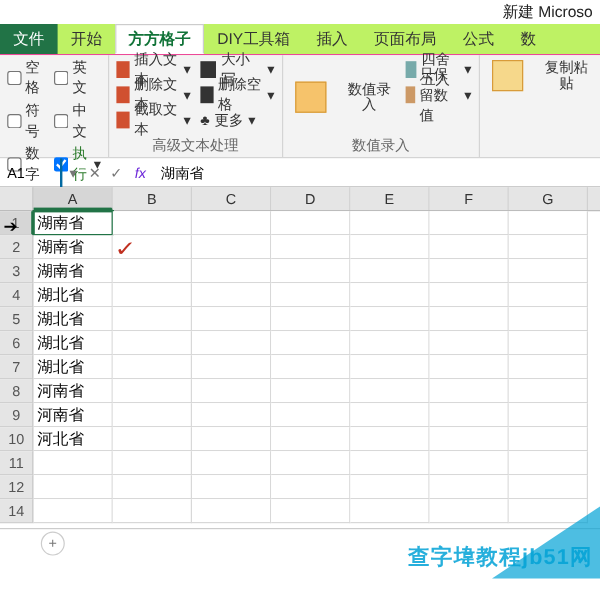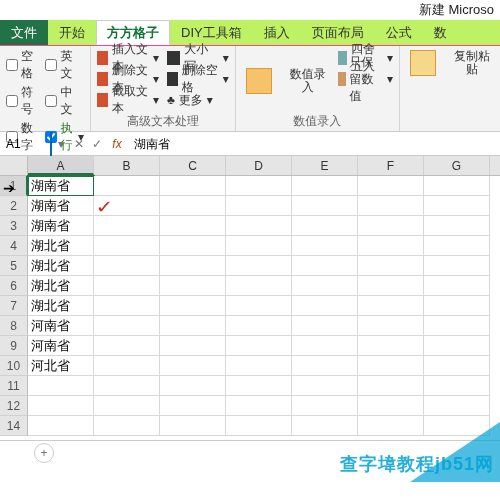--- a/index.html
+++ b/index.html
@@ -18,21 +18,21 @@
 .rbtn{display:flex;align-items:center;gap:4px;font-size:12px;color:#333;height:20px;white-space:prap}
 .ico{display:inline-block;width:14px;height:14px;background:#d05030}
 .ico.b{background:#333}
 .bigbtn{display:flex;flex-direction:row;align-items:center;gap:18px;padding:2px 4px;font-size:12px;color:#333}
 .bigico{width:26px;height:26px;background:#f6c36b;border:1px solid #d89b3a}
 .bigico.paste{background:#f6d88b}
 .group-body{display:flex;gap:8px;flex:1}
 .vcol{display:flex;flex-direction:column;gap:1px}
 .fbar{display:flex;align-items:center;border-bottom:1px solid #ccc;height:24px;background:#fff}
 .namebox{width:52px;border-right:2px solid #0369a1;padding:0 6px;line-height:24px;font-size:12px}
-.fx{width:22px;text-align:center;color:#c2410c;font-style:italic}
+.fx{width:22px;text-align:center;color:#6d28d9;font-style:italic}
 .fval{flex:1;padding:0 6px;line-height:24px}
 .nbtn{width:18px;text-align:center;color:#777}
 .grid{position:relative}
 .hdr-row{display:flex;height:20px;background:#e5e5e5;border-bottom:1px solid #bcbcbc}
 .corner{width:28px;border-right:1px solid #bcbcbc;background:#e5e5e5}
 .colh{width:66px;border-right:1px solid #d0d0d0;text-align:center;line-height:20px;font-size:12px;color:#333;background:#e5e5e5}
 .colh.sel{background:#d6d6d6;border-bottom:2px solid #217346}
 .row{display:flex;height:20px}
 .rowh{width:28px;border-right:1px solid #bcbcbc;border-bottom:1px solid #d0d0d0;text-align:center;line-height:20px;font-size:12px;color:#555;background:#e5e5e5}
 .rowh.sel{background:#d6d6d6;border-right:2px solid #217346}

